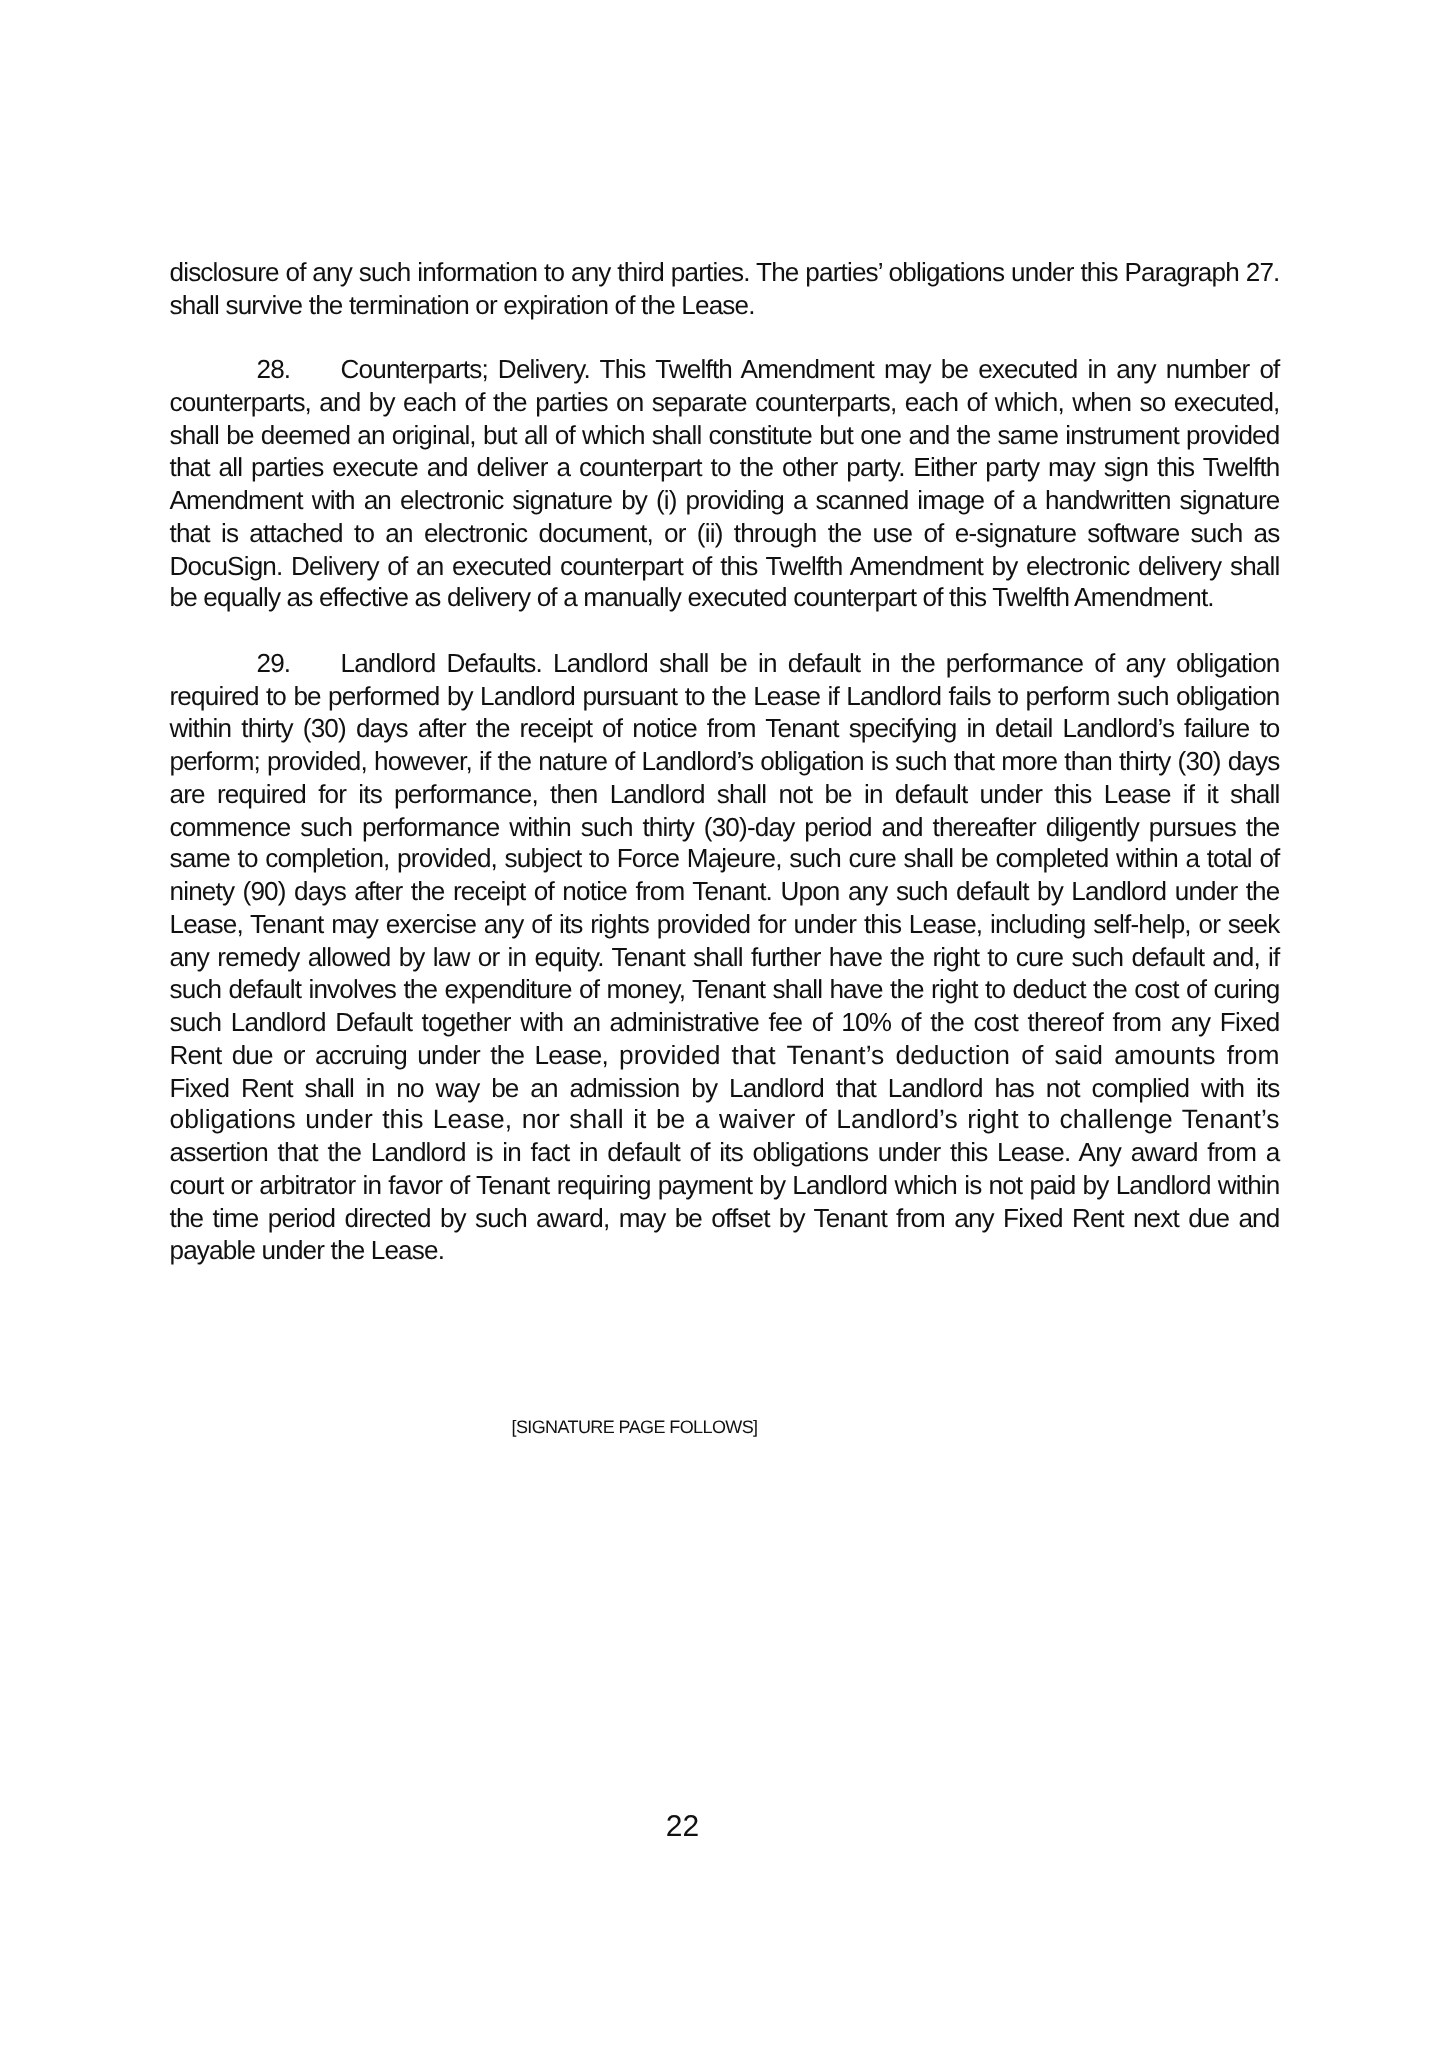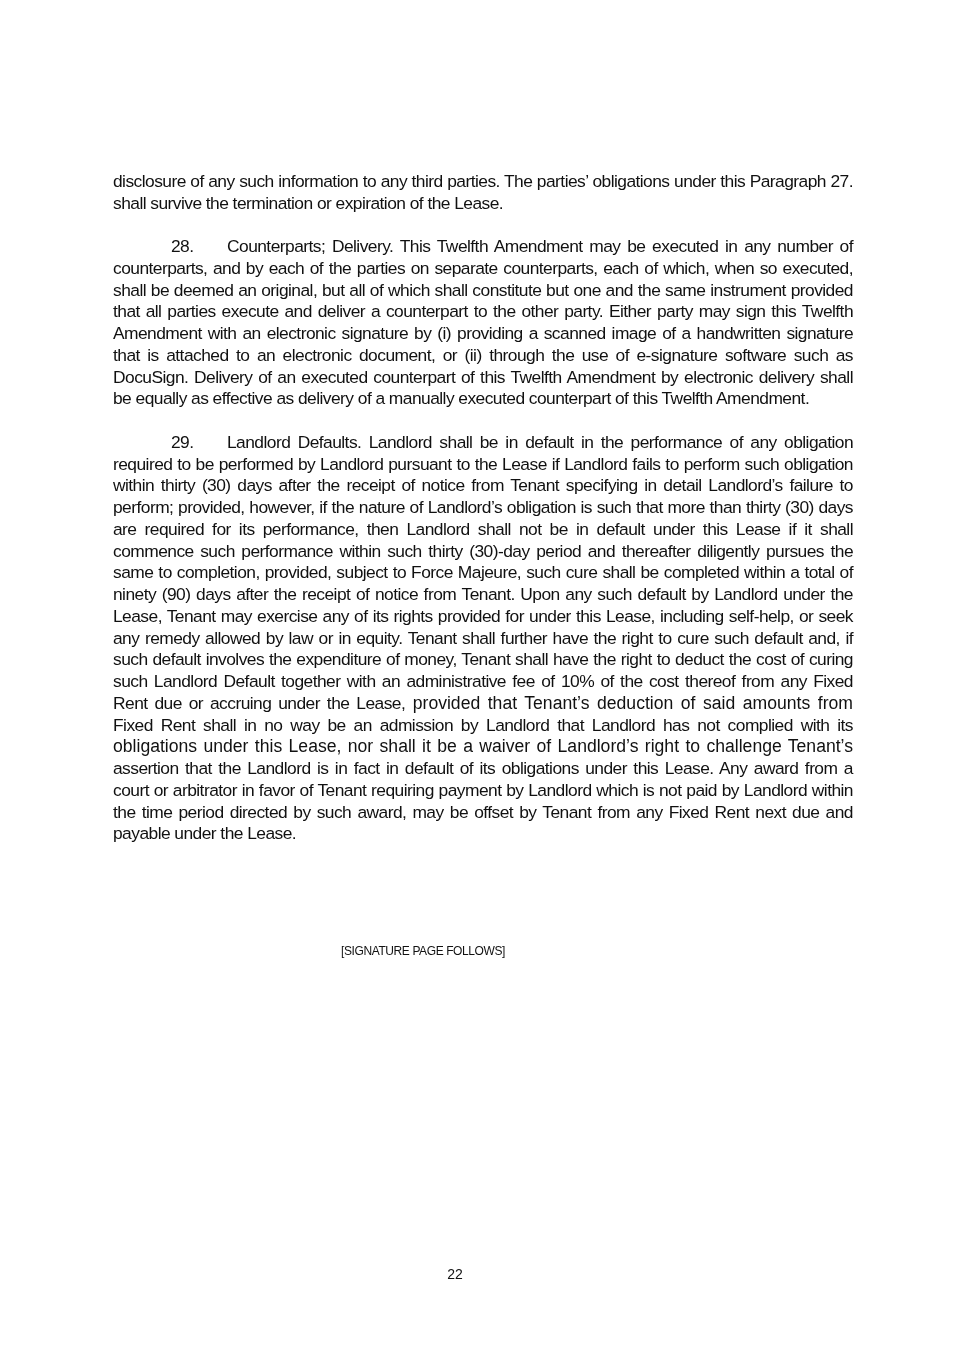--- a/index.html
+++ b/index.html
@@ -49,25 +49,25 @@
       top: 912px;
       left: 0;
       width: 846px;
       text-align: center;
       font-size: 12px;
       letter-spacing: -0.4px;
       margin-top: 32px;
     }
     .pagenum {
       position: absolute;
-      top: 1266px;
+      top: 1207px;
       left: 0;
       width: 910px;
       text-align: center;
-      font-size: 14px;
+      font-size: 20px;
     }
   </style>
 </head>
 <body>
 
 <div class="page">
 
   <p class="para">
     <span>disclosure of any such information to any third parties.  The parties’ obligations under this Paragraph 27. shall survive the termination or expiration of the Lease.</span>
   </p>

